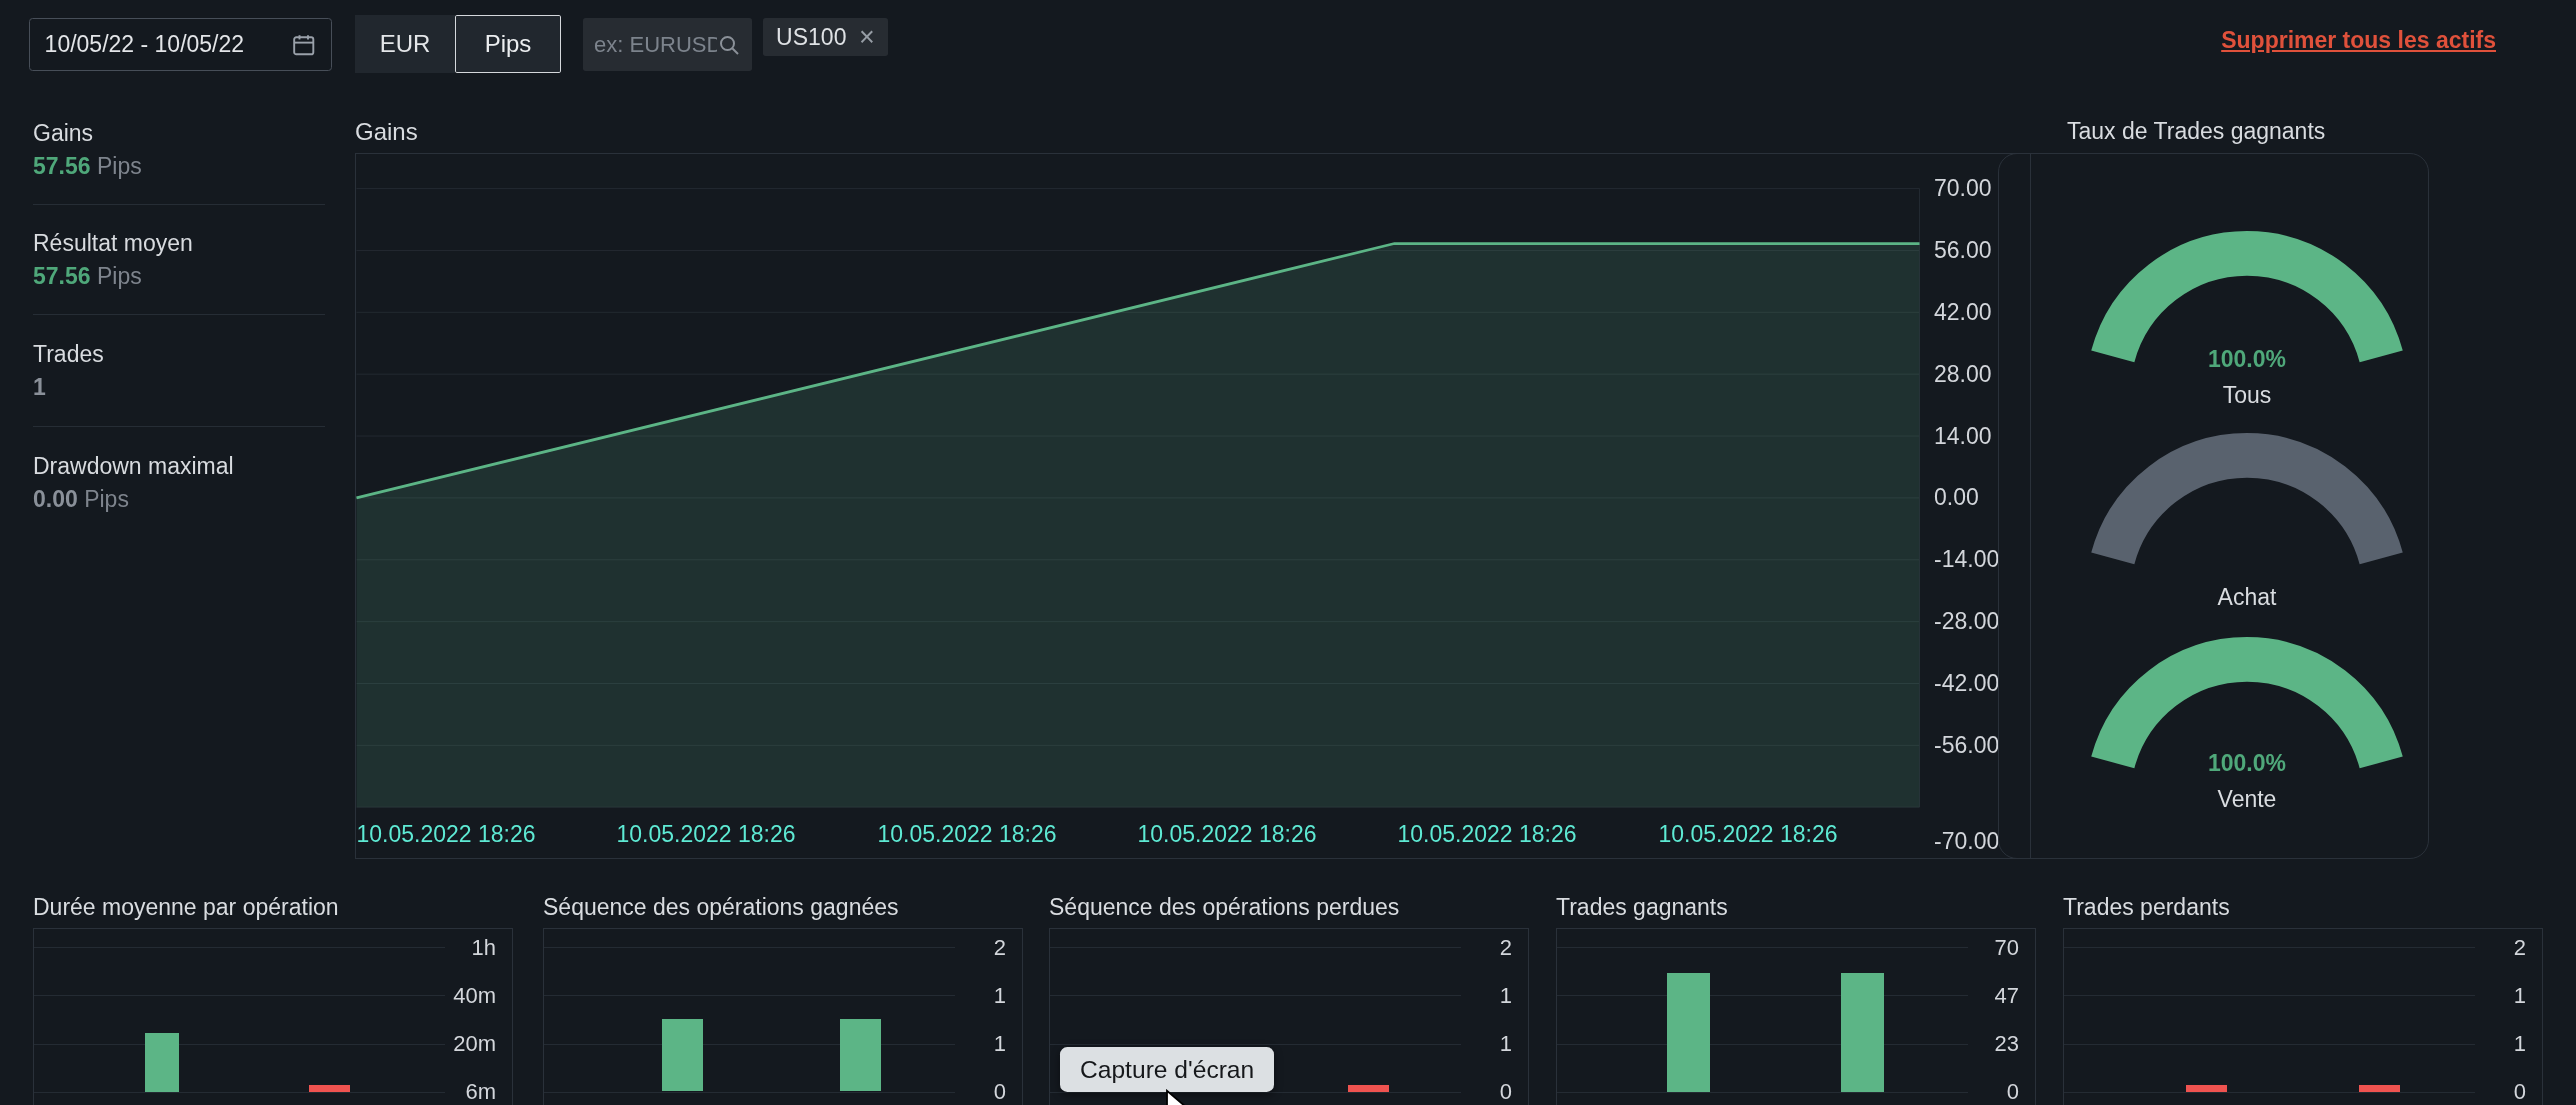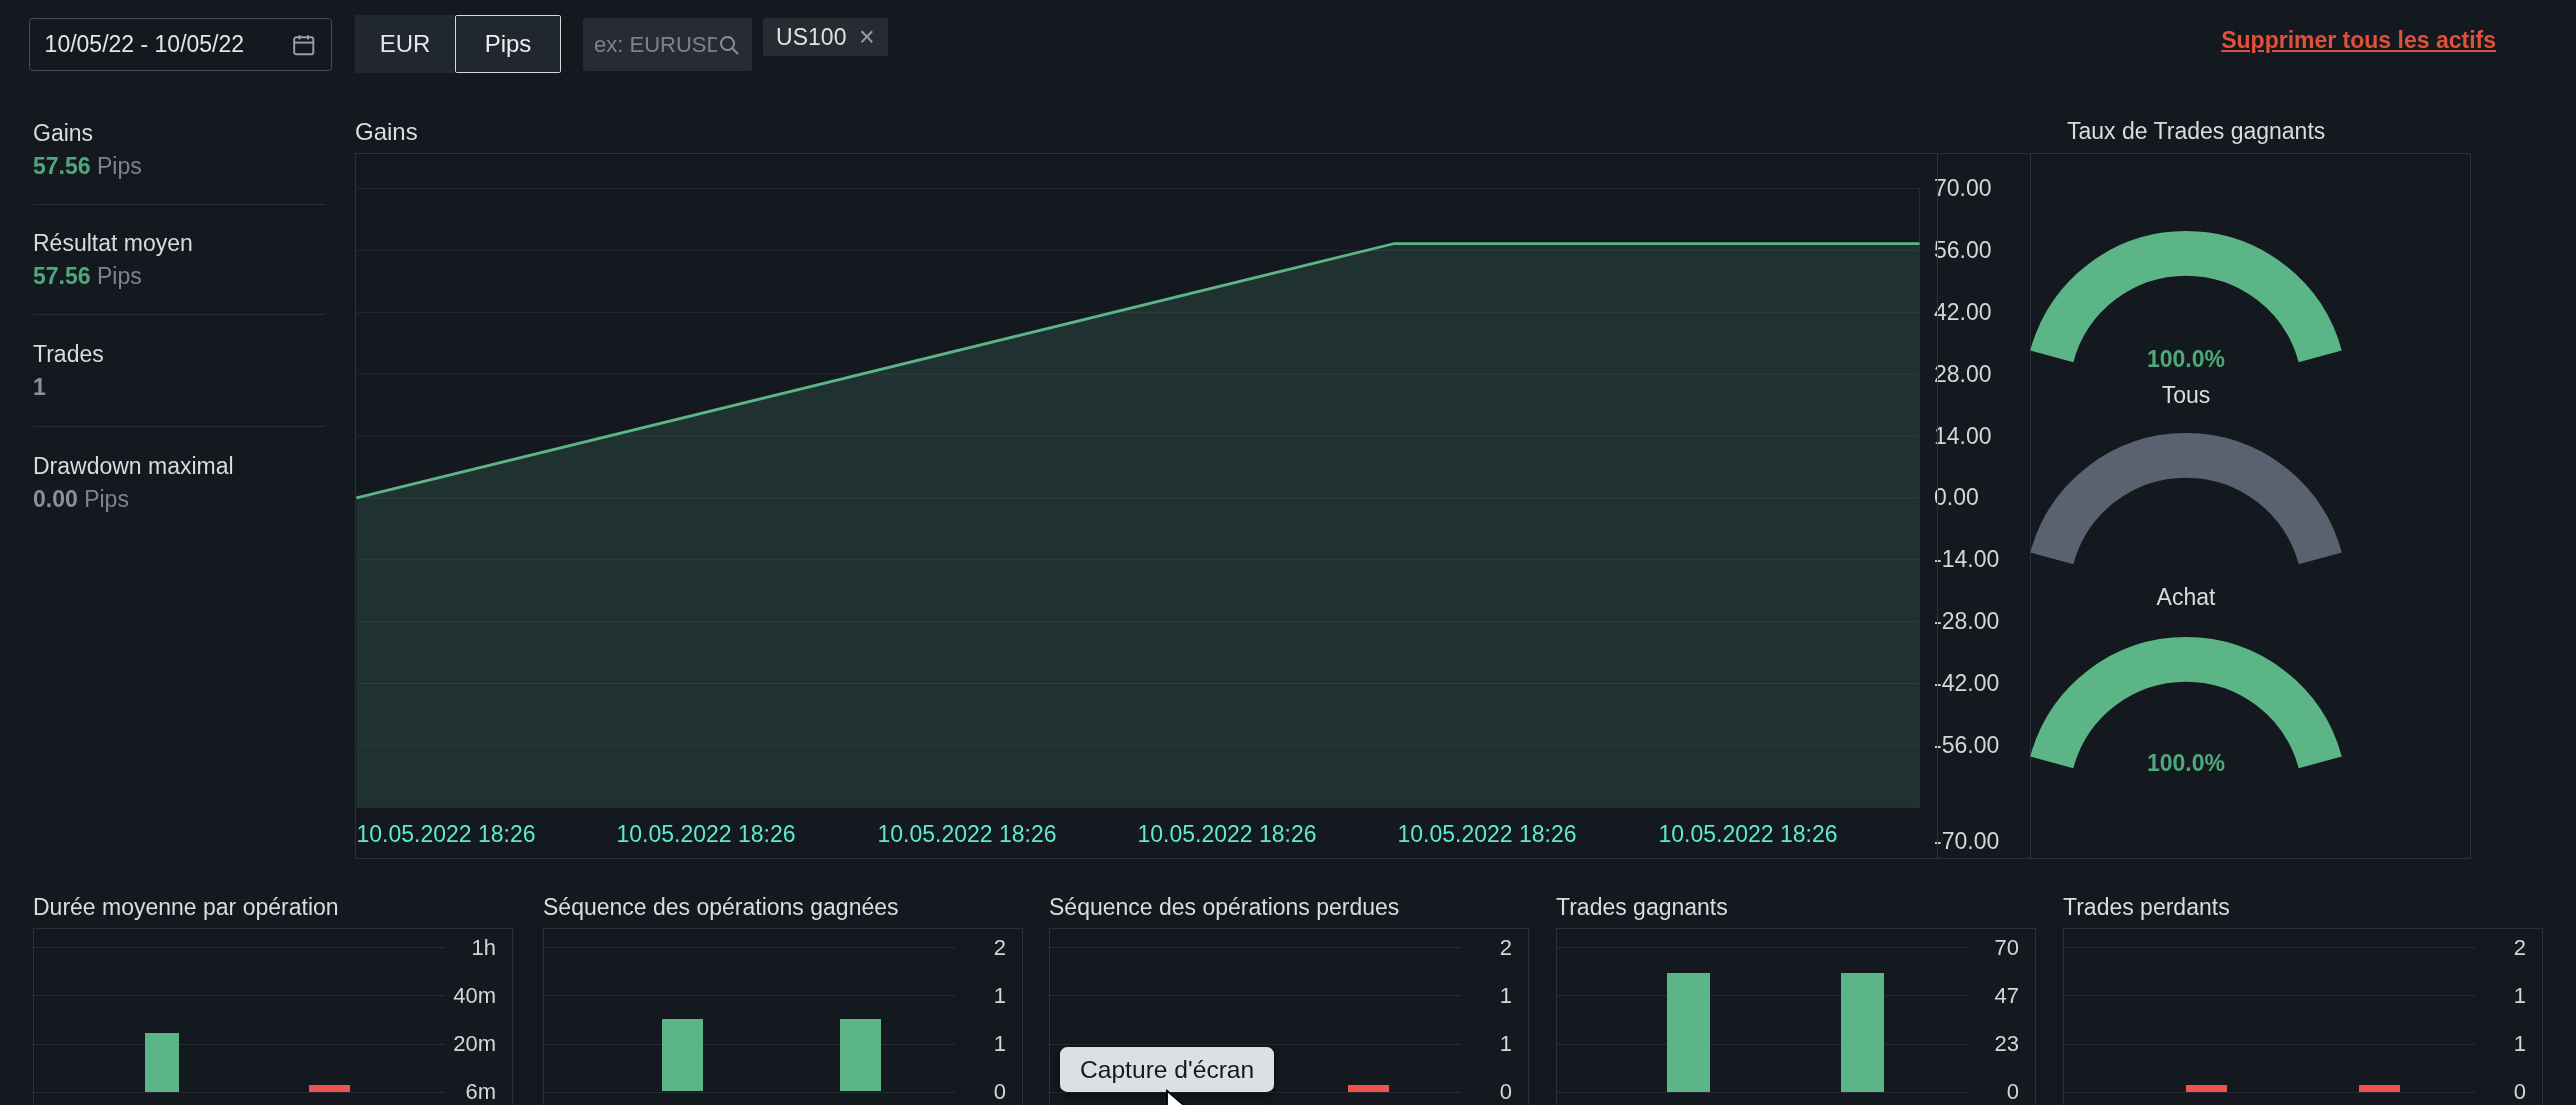--- a/index.html
+++ b/index.html
@@ -43,21 +43,21 @@
 
   
   #main-title { position:absolute; left:355px; top:118px; font-size:24px; color:#d9dce0; }
   #main-panel { left:355px; top:153px; width:1676px; height:706px; }
   #main-svg { position:absolute; left:0; top:0; }
   .ylab { position:absolute; left:1578px; font-size:23px; color:#d3d6db; white-space:nowrap; }
   .xlab { position:absolute; top:667px; font-size:23px; color:#5eead4; transform:translateX(-50%); white-space:nowrap; }
 
   
   #gauge-title { position:absolute; left:2067px; top:118px; font-size:23px; color:#d9dce0; white-space:nowrap; }
-  #gauge-panel { left:1937px; top:153px; width:534px; height:706px; }
+  #gauge-panel { left:1998px; top:153px; width:431px; height:706px;border-radius:19px; }
   .gauge-svg { position:absolute; left:84px; width:328px; height:164px; }
   .gs0 { top:68px; } .gs1 { top:270px; } .gs2 { top:474px; }
   .garc { fill:none; stroke-width:49; }
   .gauge-pct { position:absolute; left:0; width:496px; text-align:center; font-size:23px;
     font-weight:bold; color:#4fa87a; }
   .gp0 { top:192px; } .gp1 { top:394px; } .gp2 { top:596px; }
   .gauge-lbl { position:absolute; left:0; width:496px; text-align:center; font-size:23px; color:#d9dce0; }
   .gl0 { top:228px; } .gl1 { top:430px; } .gl2 { top:632px; }
 
   
@@ -170,20 +170,21 @@
 
     <svg class="gauge-svg gs1" viewBox="0 0 360 180">
       <path class="garc" d="M 32.7 147.5 A 152.5 152.5 0 0 1 327.3 147.5" stroke="#59626e"></path>
     </svg>
     <div class="gauge-lbl gl1">Achat</div>
 
     <svg class="gauge-svg gs2" viewBox="0 0 360 180">
       <path class="garc" d="M 32.7 147.5 A 152.5 152.5 0 0 1 327.3 147.5" stroke="#5cb586"></path>
     </svg>
     <div class="gauge-pct gp2">100.0%</div>
+    <div class="gauge-lbl gl2">Vente</div>
   </div>
 
   <div class="mini-title mt0">Durée moyenne par opération</div>
   <div class="mini-title mt1">Séquence des opérations gagnées</div>
   <div class="mini-title mt2">Séquence des opérations perdues</div>
   <div class="mini-title mt3">Trades gagnants</div>
   <div class="mini-title mt4">Trades perdants</div>
 
   <div id="mini-p-0" class="mini-panel">
       <div class="mini-grid" style="top: 18px;"></div>

